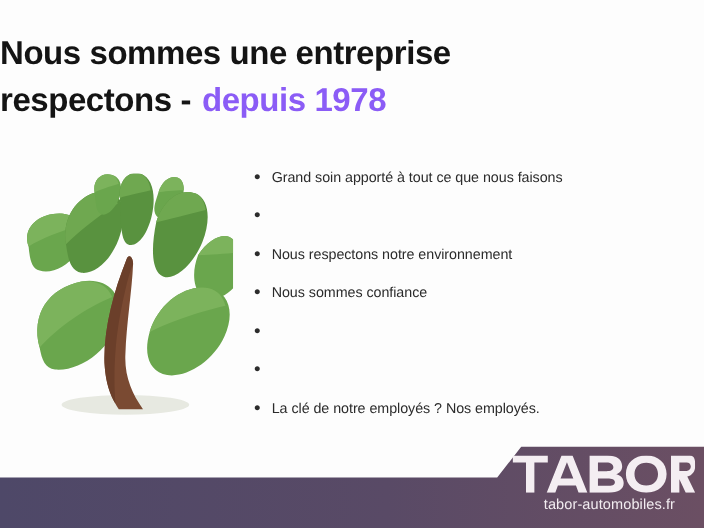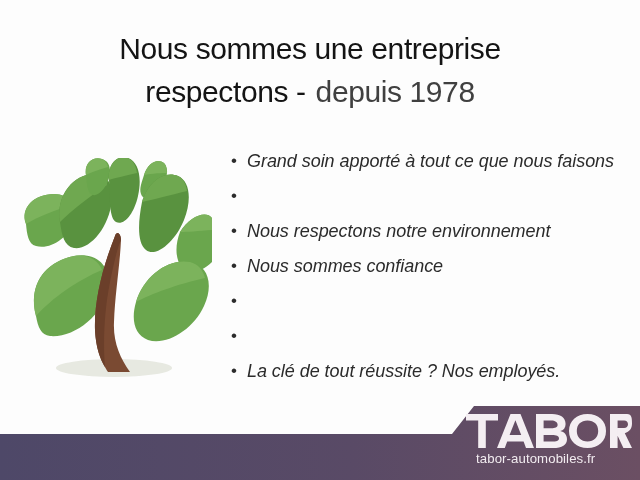--- a/index.html
+++ b/index.html
@@ -22,33 +22,33 @@
     background: #fdfdfd;
     overflow: hidden;
   }
 
   
   #headline {
     position: absolute;
     left: 0;
     top: 28px;
     width: 620px;
-    text-align: center;
+    text-align: left;
     font-size: 30px;
-    font-weight: normal;
+    font-weight: bold;
     line-height: 1.42;
     letter-spacing: -0.4px;
     color: #141414;
   }
   #headline .line {
     display: block;
     white-space: nowrap;
   }
   #headline .accent {
-    color: #404040;
+    color: #8b5cf6;
   }
   #headline .spacer {
     display: inline-block;
     width: 10px;
   }
 
   
   #bullets {
     position: absolute;
     left: 231px;
@@ -63,26 +63,25 @@
   .bullet-dot {
     flex: 0 0 auto;
     width: 16px;
     font-size: 17px;
     line-height: 26px;
     color: #2c2c2c;
     text-align: left;
   }
   .bullet-text {
     flex: 1 1 auto;
-    font-size: 18px;
+    font-size: 13px;
     line-height: 26px;
     color: #2b2b2b;
     white-space: nowrap;
     letter-spacing: -0.05px;
-    font-style: italic;
   }
 
   
   #tree {
     position: absolute;
     left: 8px;
     top: 158px;
     width: 204px;
     height: 228px;
   }
@@ -129,21 +128,21 @@
   }
   #logo-url {
     position: absolute;
     left: 10px;
     top: 37px;
     width: 156px;
     font-size: 13.2px;
     letter-spacing: 0.1px;
     color: #f2ecf0;
     white-space: nowrap;
-    text-align: left;
+    text-align: center;
   }
 </style>
 </head>
 <body>
 
 <div id="slide">
 
   <div id="headline">
     <span class="line">Nous sommes une entreprise</span>
     <span class="line">
@@ -225,21 +224,21 @@
       <span class="bullet-text">Nous sommes confiance</span>
     </div>
     <div class="bullet-row">
       <span class="bullet-dot">•</span>
     </div>
     <div class="bullet-row">
       <span class="bullet-dot">•</span>
     </div>
     <div class="bullet-row">
       <span class="bullet-dot">•</span>
-      <span class="bullet-text">La clé de tout réussite ? Nos employés.</span>
+      <span class="bullet-text">La clé de notre employés ? Nos employés.</span>
     </div>
   </div>
 
   <div id="footer-bar">
     <svg viewBox="0 0 640 74" xmlns="http://www.w3.org/2000/svg" preserveAspectRatio="none">
       <defs>
         <linearGradient id="footGrad" x1="0" y1="0" x2="1" y2="0">
           <stop offset="0%" stop-color="#4e4868"></stop>
           <stop offset="55%" stop-color="#594a66"></stop>
           <stop offset="100%" stop-color="#6b4f63"></stop>

